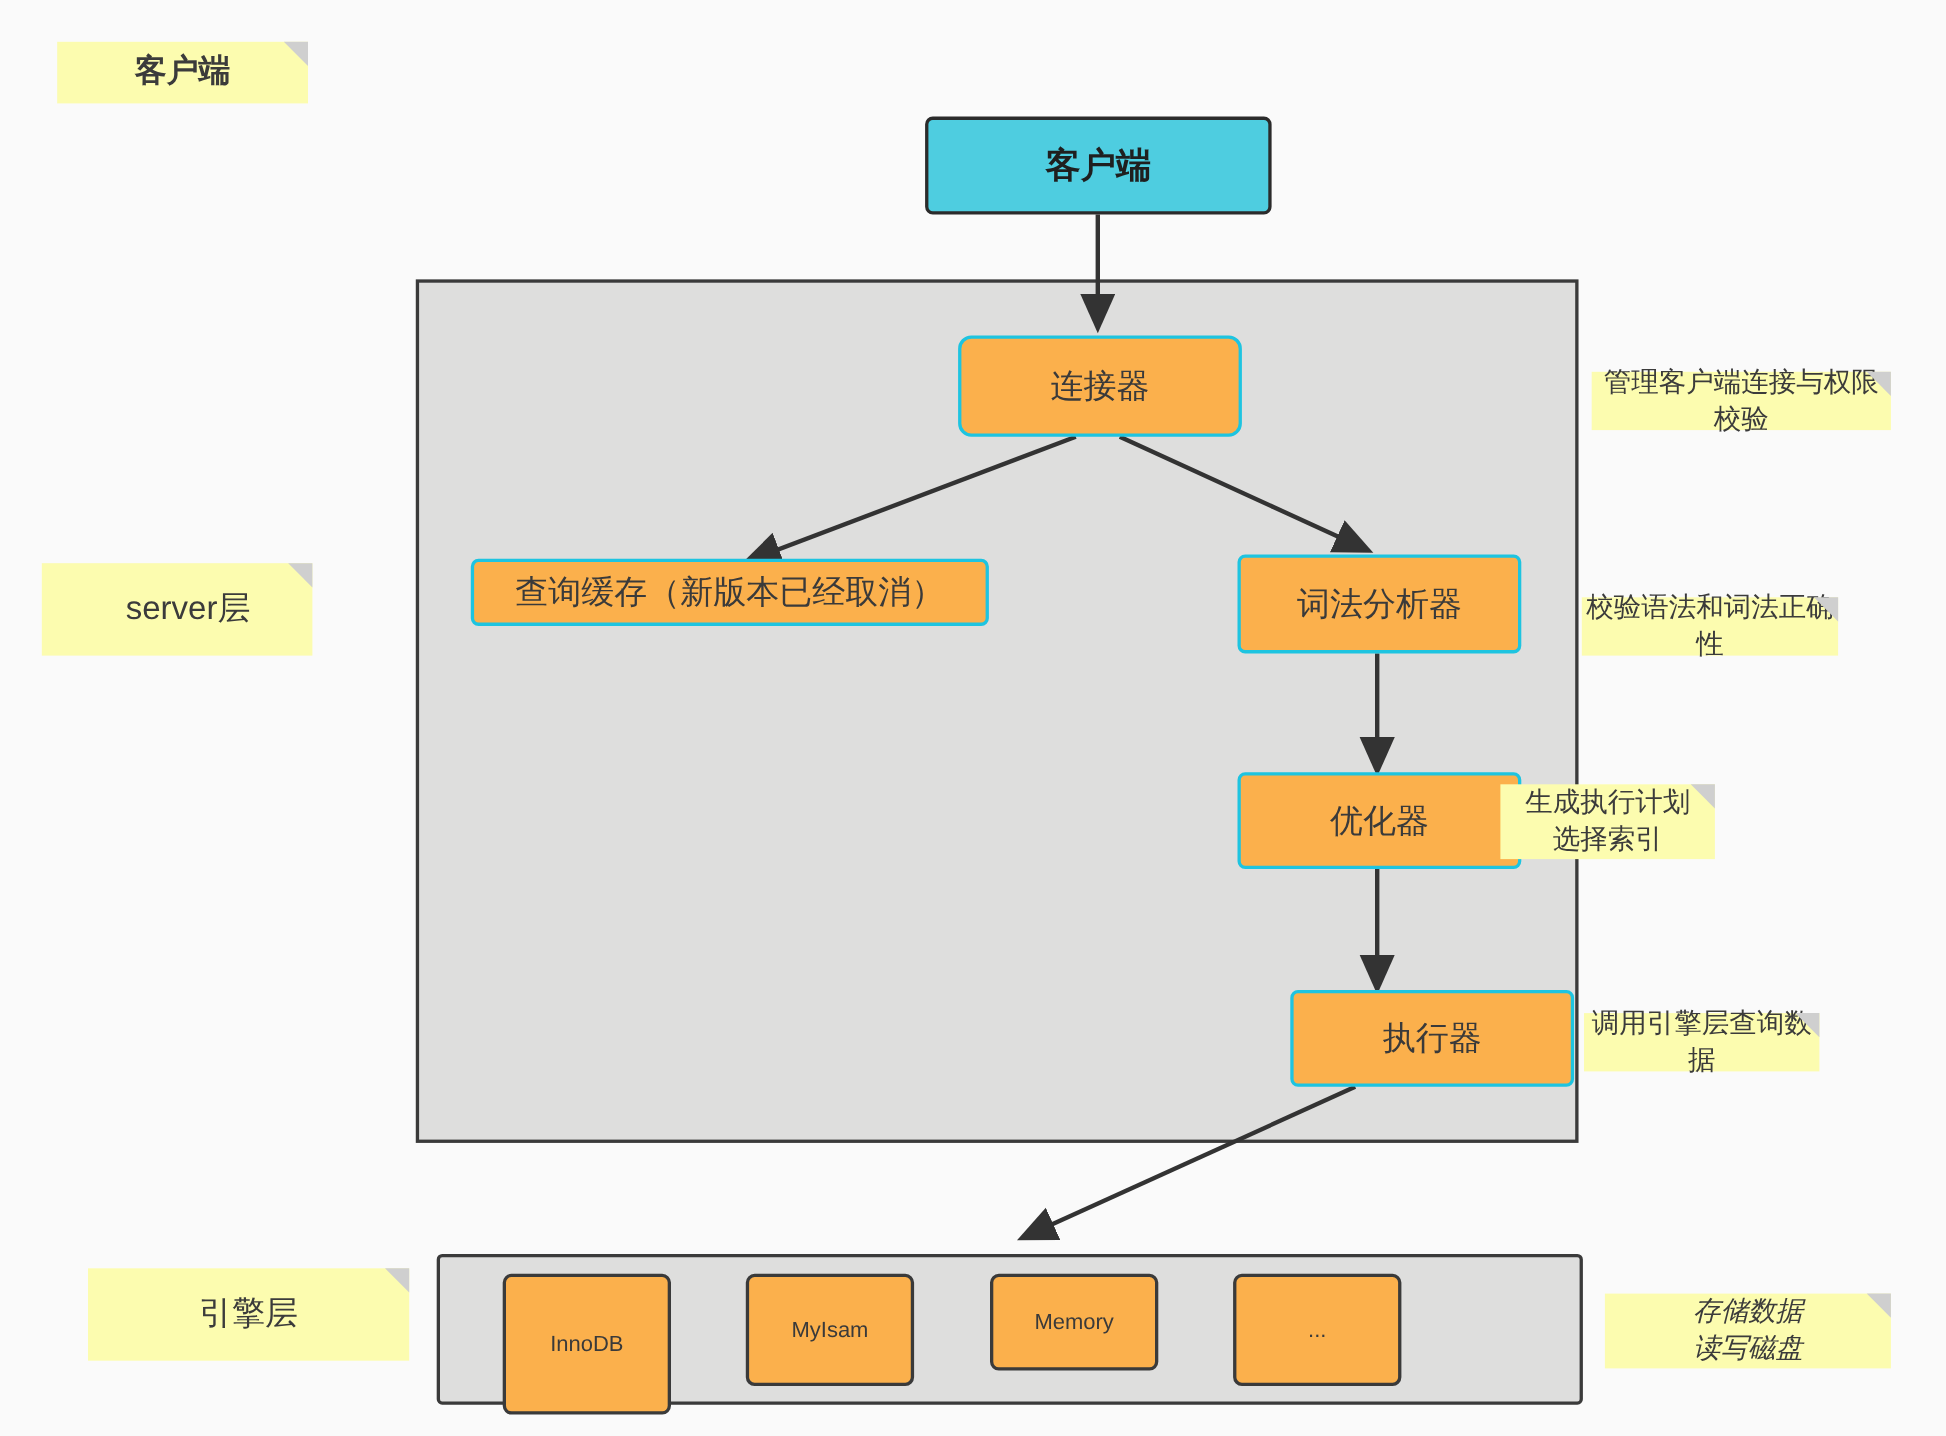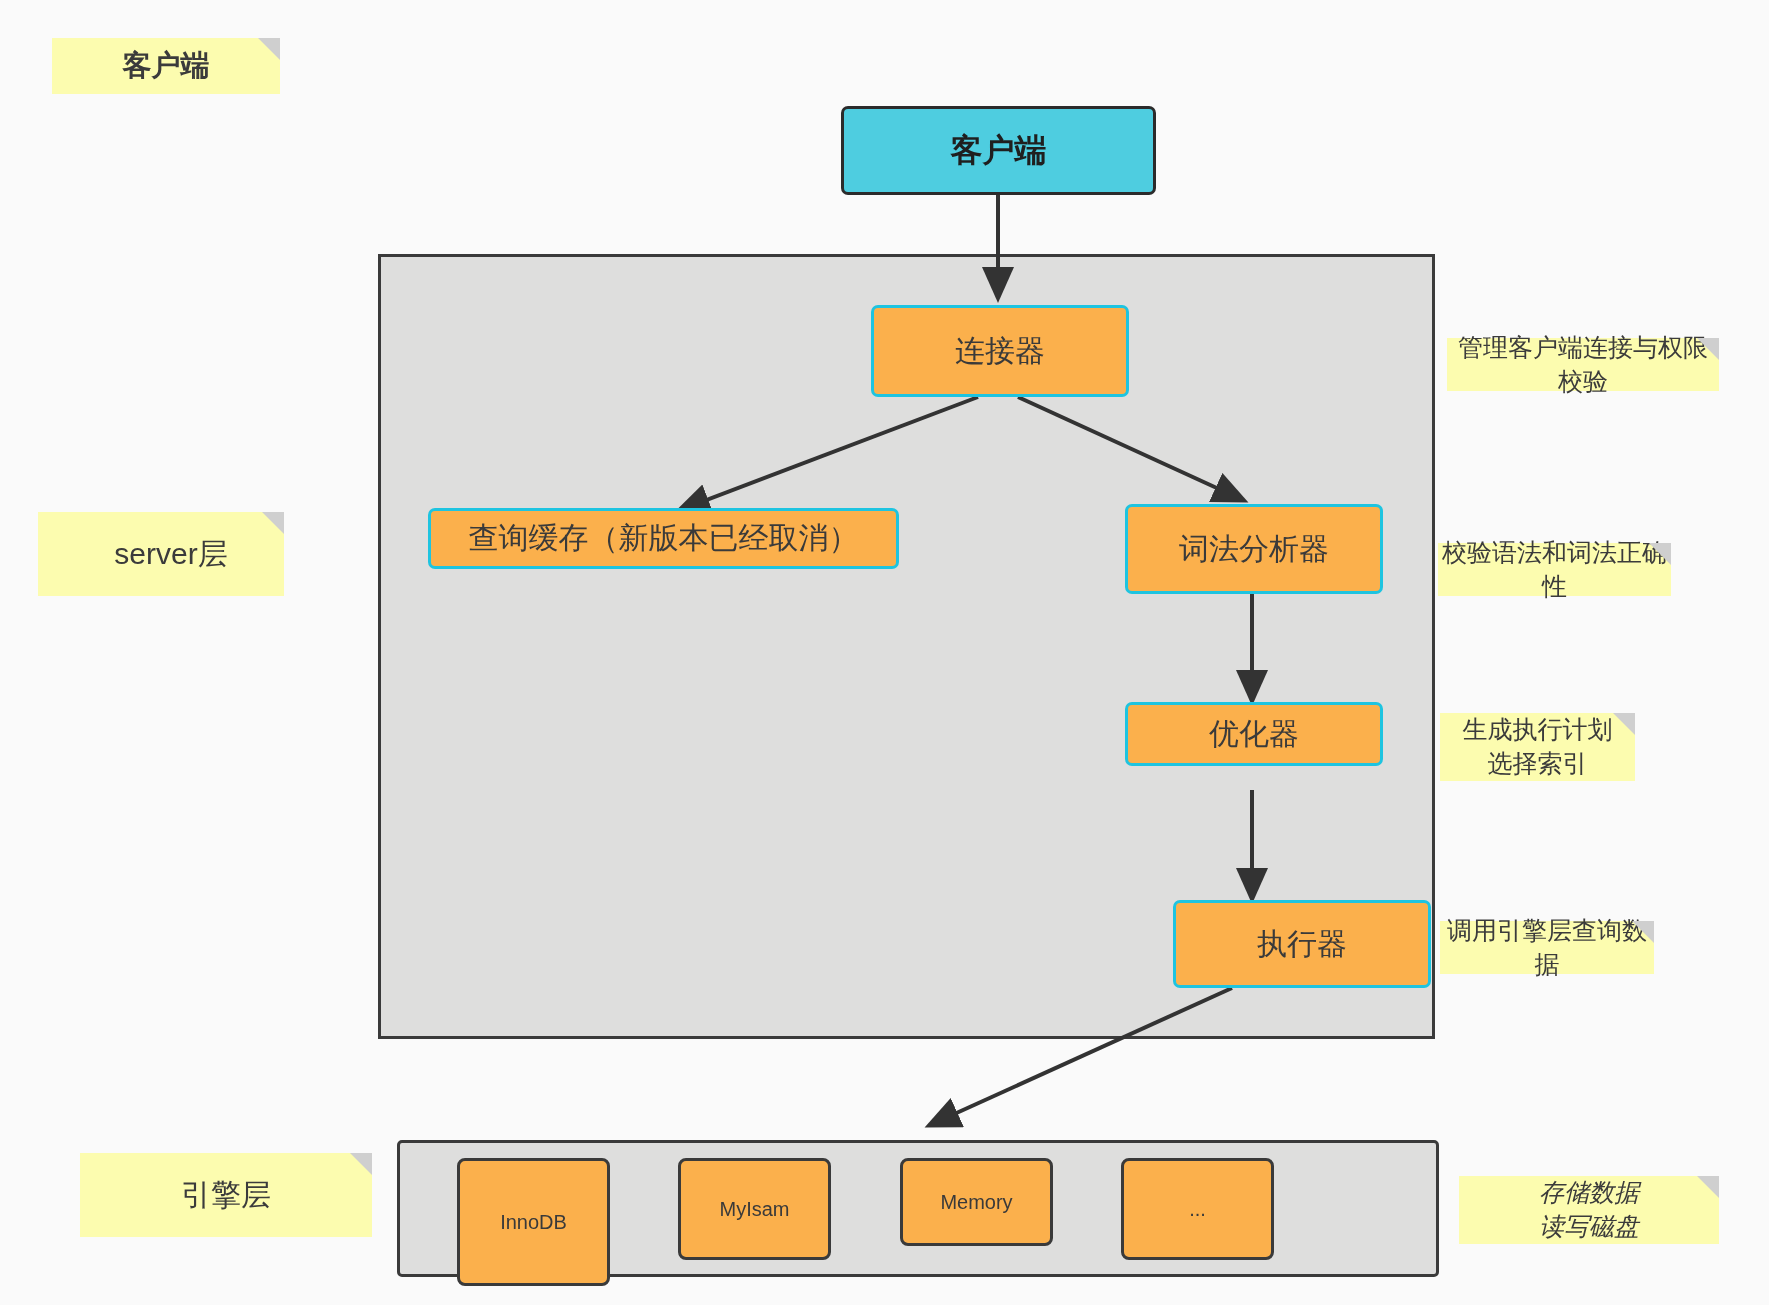--- a/index.html
+++ b/index.html
@@ -151,54 +151,54 @@
   <div class="note small" style="left:1447px; top:325px; width:272px; height:53px;">
     <span class="fold"></span>
     <span>管理客户端连接与权限校验</span>
   </div>
 
   <div class="note small" style="left:1438px; top:530px; width:233px; height:53px;">
     <span class="fold"></span>
     <span>校验语法和词法正确性</span>
   </div>
 
-  <div class="note small" style="left:1440px; top:700px; width:195px; height:68px; flex-direction:column;">
+  <div class="note small" style="left:1364px; top:700px; width:195px; height:68px; flex-direction:column;">
     <span class="fold"></span>
     <span>生成执行计划</span>
     <span>选择索引</span>
   </div>
 
   <div class="note small" style="left:1440px; top:908px; width:214px; height:53px;">
     <span class="fold"></span>
     <span>调用引擎层查询数据</span>
   </div>
 
   <div class="note small" style="left:1459px; top:1163px; width:260px; height:68px; flex-direction:column;font-style:italic;">
     <span class="fold"></span>
     <span>存储数据</span>
     <span>读写磁盘</span>
   </div>
 
   <div class="node client" style="left:841px; top:106px; width:315px; height:89px;">
     <span>客户端</span>
   </div>
 
-  <div class="node proc" style="left:871px; top:305px; width:258px; height:92px;">
+  <div class="node proc" style="left:871px; top:305px; width:258px; height:92px;border-radius:12px;">
     <span>连接器</span>
   </div>
 
   <div class="node proc" style="left:428px; top:508px; width:471px; height:61px;">
     <span>查询缓存（新版本已经取消）</span>
   </div>
 
   <div class="node proc" style="left:1125px; top:504px; width:258px; height:90px;">
     <span>词法分析器</span>
   </div>
 
-  <div class="node proc" style="left:1125px; top:702px; width:258px; height:64px;">
+  <div class="node proc" style="left:1125px; top:702px; width:258px; height:88px;">
     <span>优化器</span>
   </div>
 
   <div class="node proc" style="left:1125px; top:900px; width:258px; height:88px;margin-left:48px;">
     <span>执行器</span>
   </div>
 
   <div class="node engine" style="left:457px; top:1158px; width:153px; height:128px;">
     <span>InnoDB</span>
   </div>

